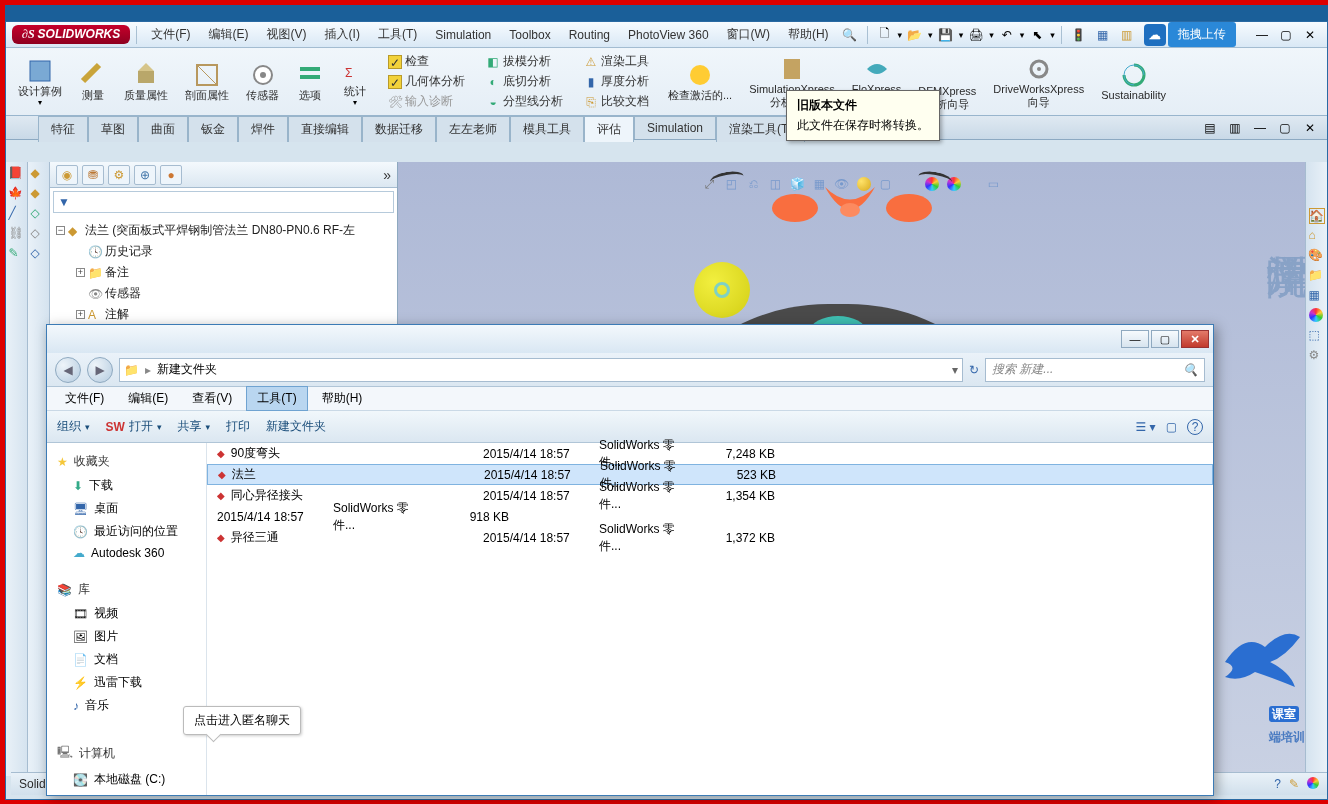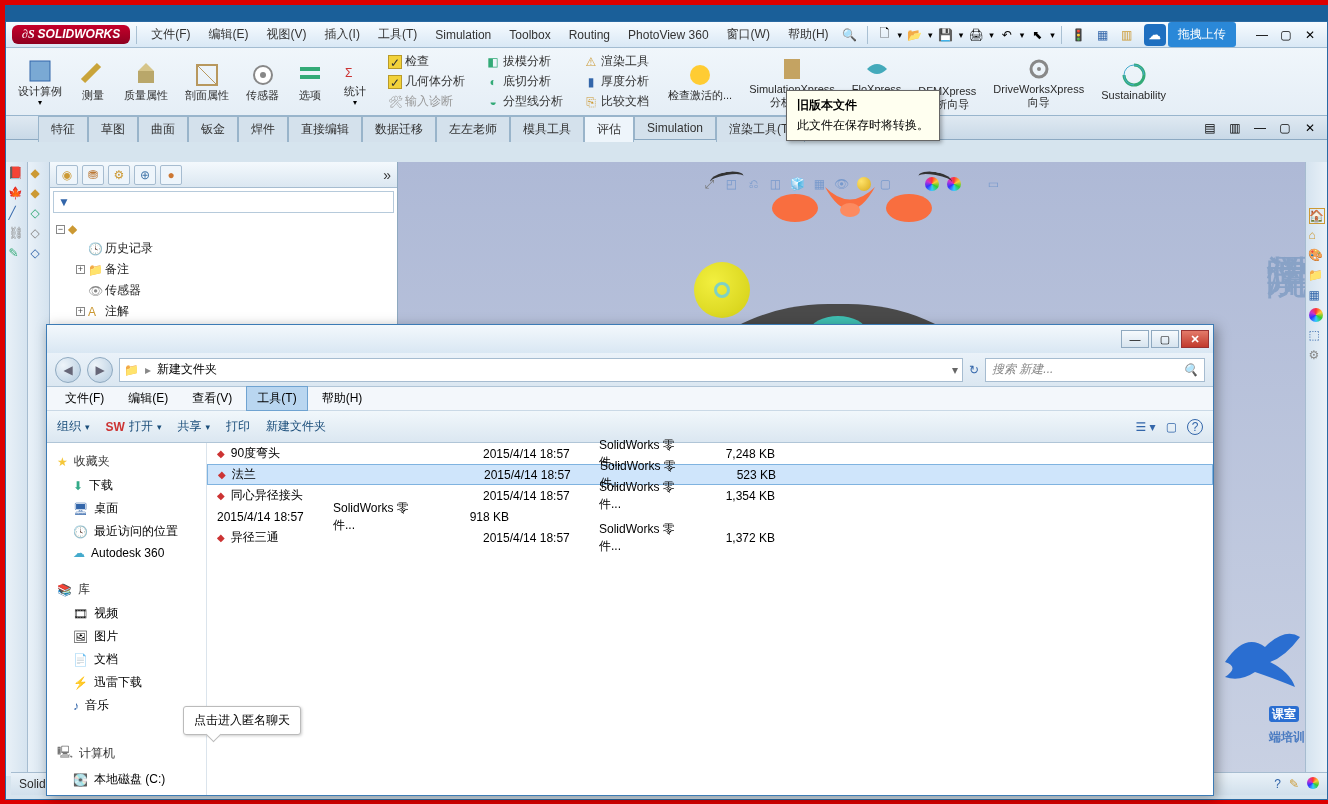--- a/index.html
+++ b/index.html
@@ -354,20 +354,21 @@
         <div class="fp-tabbtn" style="color:#c73;">●</div>
         <span class="fp-expand">»</span>
       </div>
       <div class="fp-filter">
         <span style="color:#36a;">▼</span>
       </div>
       <div class="tree">
         <div class="tree-node">
           <span class="expander">−</span>
           <span class="node-icon" style="color:#c93;">◆</span>
+          <span>法兰  (突面板式平焊钢制管法兰 DN80-PN0.6 RF-左</span>
         </div>
         <div class="tree-child">
             <span style="width:9px;"></span>
             <span class="node-icon" style="color:#c93;">🕓</span>
             <span>历史记录</span>
           </div>
         <div class="tree-child">
             <span class="expander">+</span>
             <span class="node-icon" style="color:#c93;">📁</span>
             <span>备注</span>

